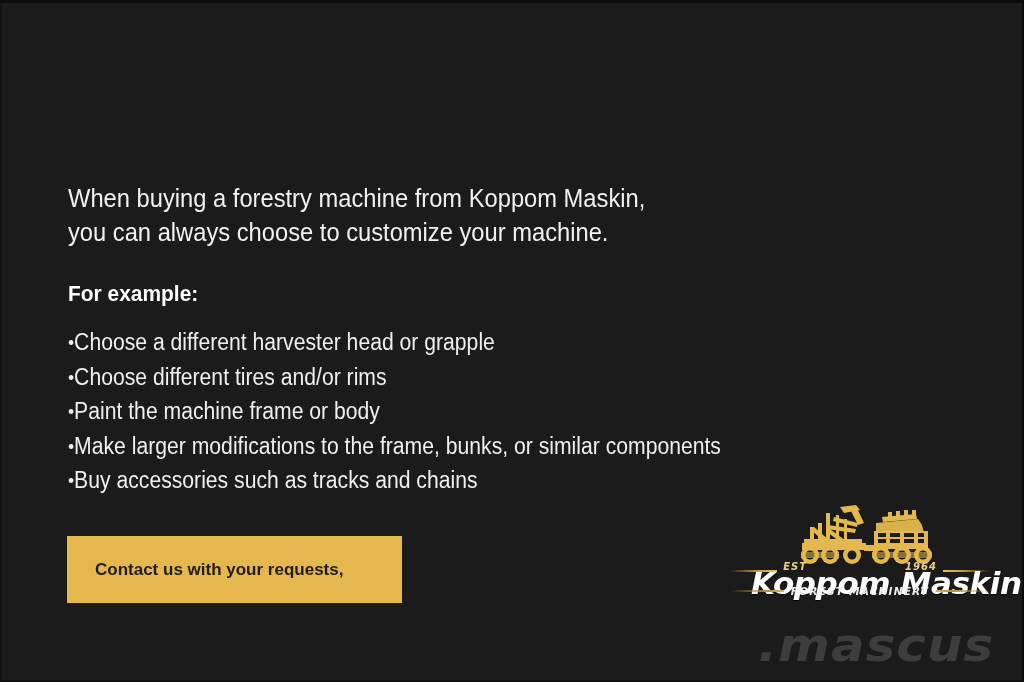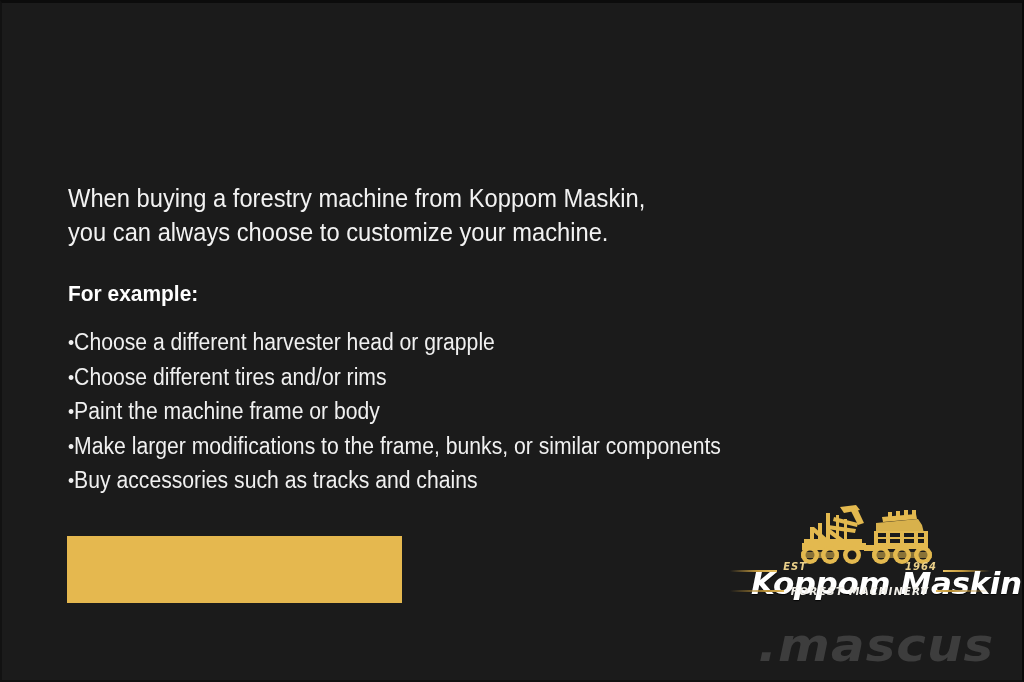--- a/index.html
+++ b/index.html
@@ -252,20 +252,21 @@
     </div>
     <div class="bullet-row">
       <span class="dot">•</span><span>Make larger modifications to the frame, bunks, or similar components</span>
     </div>
     <div class="bullet-row">
       <span class="dot">•</span><span>Buy accessories such as tracks and chains</span>
     </div>
   </div>
 
   <div class="contact-box">
+    <div class="line">Contact us with your requests,</div>
   </div>
 
   <div class="logo">
 
     <svg class="logo-machine" viewBox="0 0 168 62">
       <g fill="#e3b94f">
 
         <path d="M62 4 L78 2 L82 7 L66 10 Z"></path>
         <path d="M78 3 L86 20 L80 22 L72 6 Z"></path>
         <path d="M56 14 L80 20 L79 24 L55 18 Z"></path>

